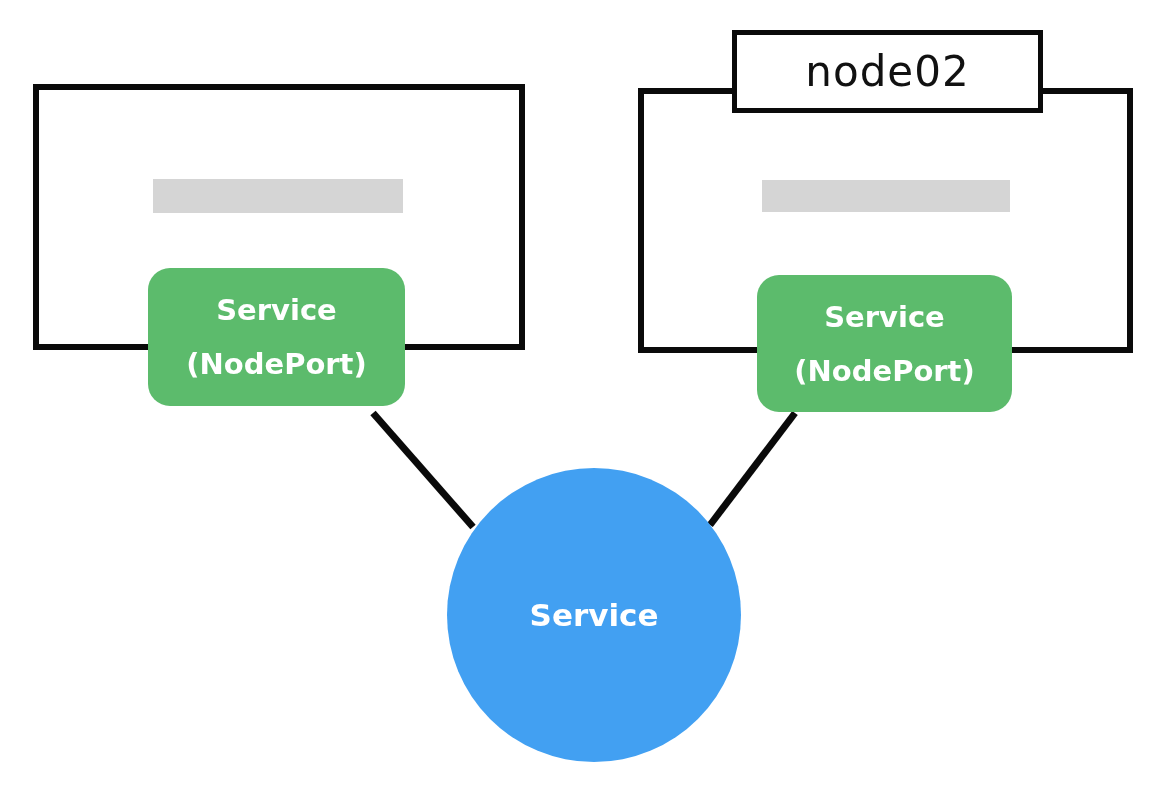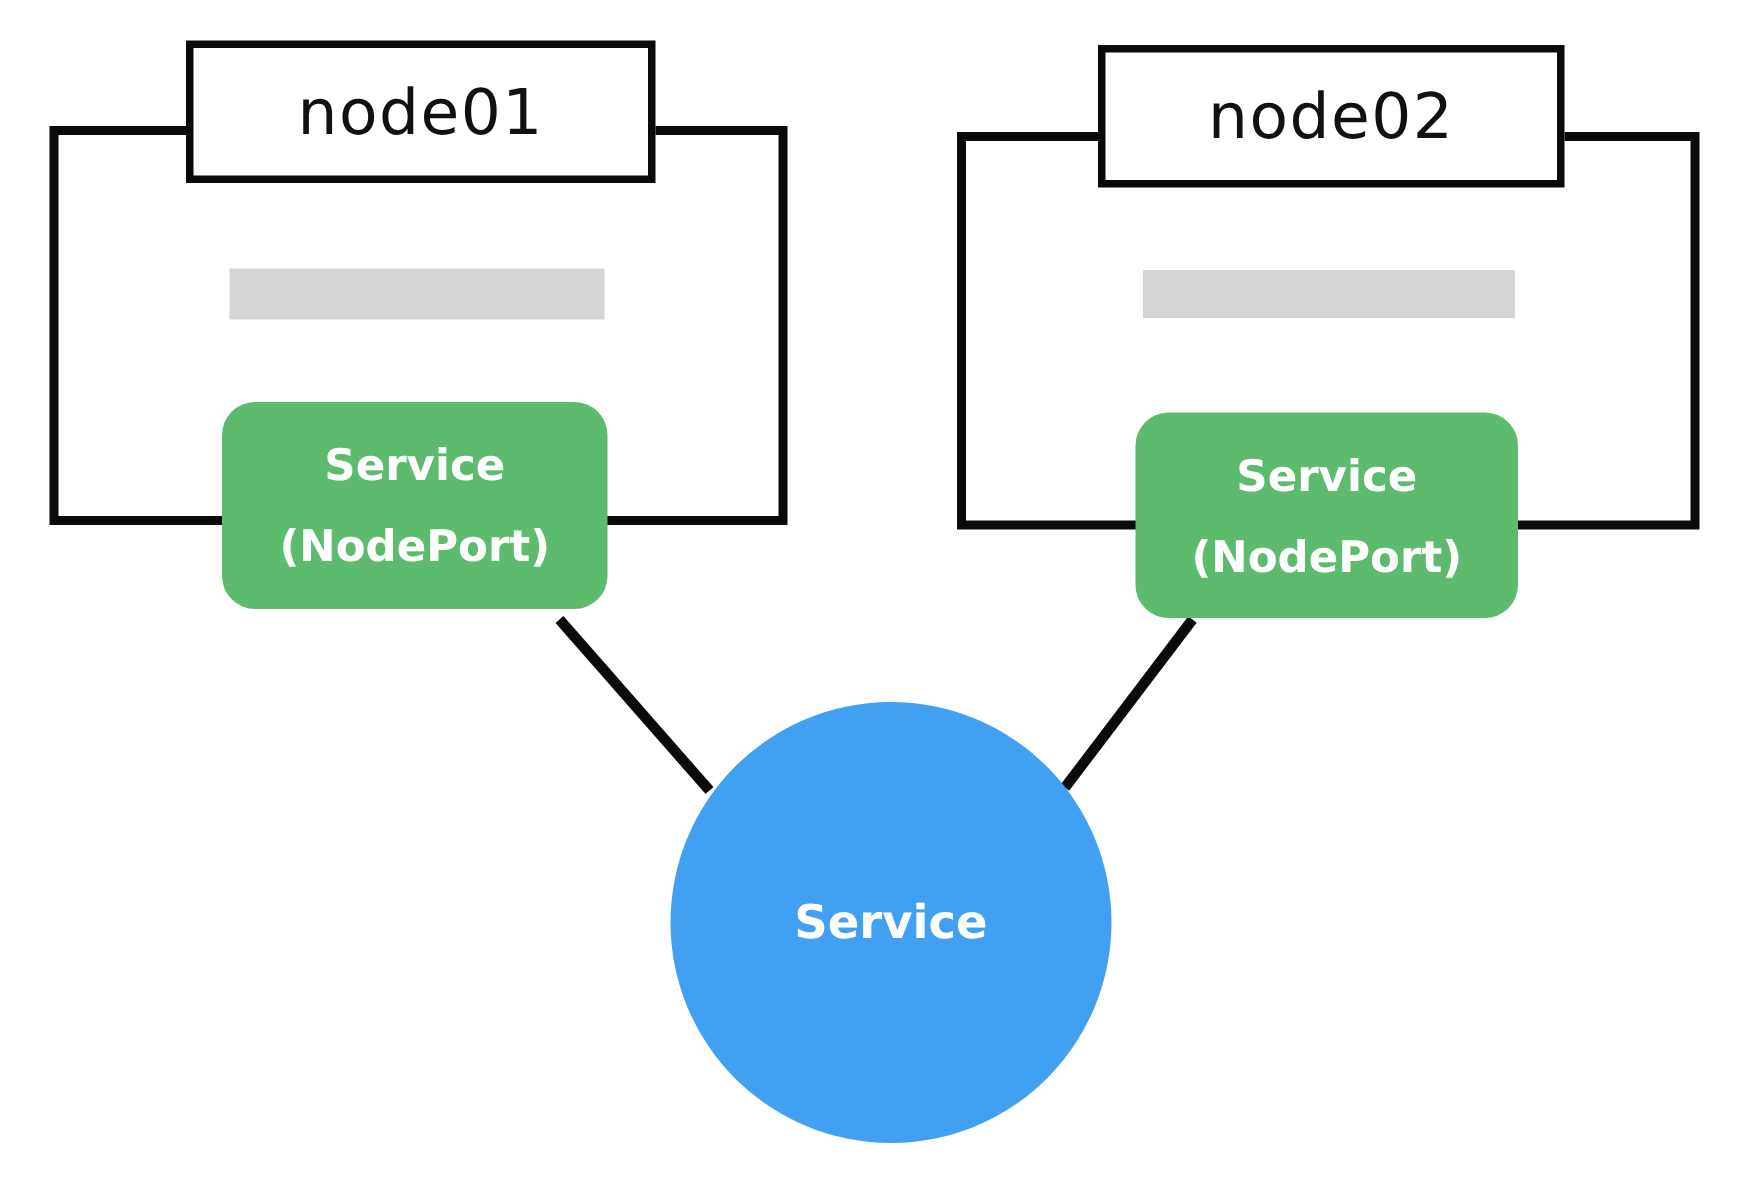--- a/index.html
+++ b/index.html
@@ -43,21 +43,21 @@
     background: #ffffff;
     border: 5px solid var(--border-black);
     display: flex;
     align-items: center;
     justify-content: center;
     font-size: 42px;
     letter-spacing: 1px;
     color: #111111;
   }
   .node-label.l1 { left: 124px; top: 27px; width: 313px; height: 95px; }
-  .node-label.l2 { left: 732px; top: 30px; width: 311px; height: 95px; }
+  .node-label.l2 { left: 732px; top: 30px; width: 311px; height: 83px; }
   .placeholder-bar {
     position: absolute;
     background: var(--placeholder-gray);
   }
   .placeholder-bar.b1 { left: 153px; top: 179px; width: 250px; height: 34px; }
   .placeholder-bar.b2 { left: 762px; top: 180px; width: 248px; height: 32px; }
   .nodeport {
     position: absolute;
     background: var(--nodeport-green);
     border-radius: 22px;
@@ -94,23 +94,20 @@
 <body>
 
 <div class="canvas">
 
   <svg class="connectors" viewBox="0 0 1166 788" xmlns="http://www.w3.org/2000/svg">
     <line x1="373" y1="413" x2="473" y2="527"></line>
     <line x1="795" y1="413" x2="710" y2="525"></line>
   </svg>
 
   <div class="node-rect n1"></div>
-  <div class="node-label l1">
-    <span>node01</span>
-  </div>
   <div class="placeholder-bar b1"></div>
   <div class="nodeport s1">
     <span>Service</span>
     <span>(NodePort)</span>
   </div>
 
   <div class="node-rect n2"></div>
   <div class="node-label l2">
     <span>node02</span>
   </div>

